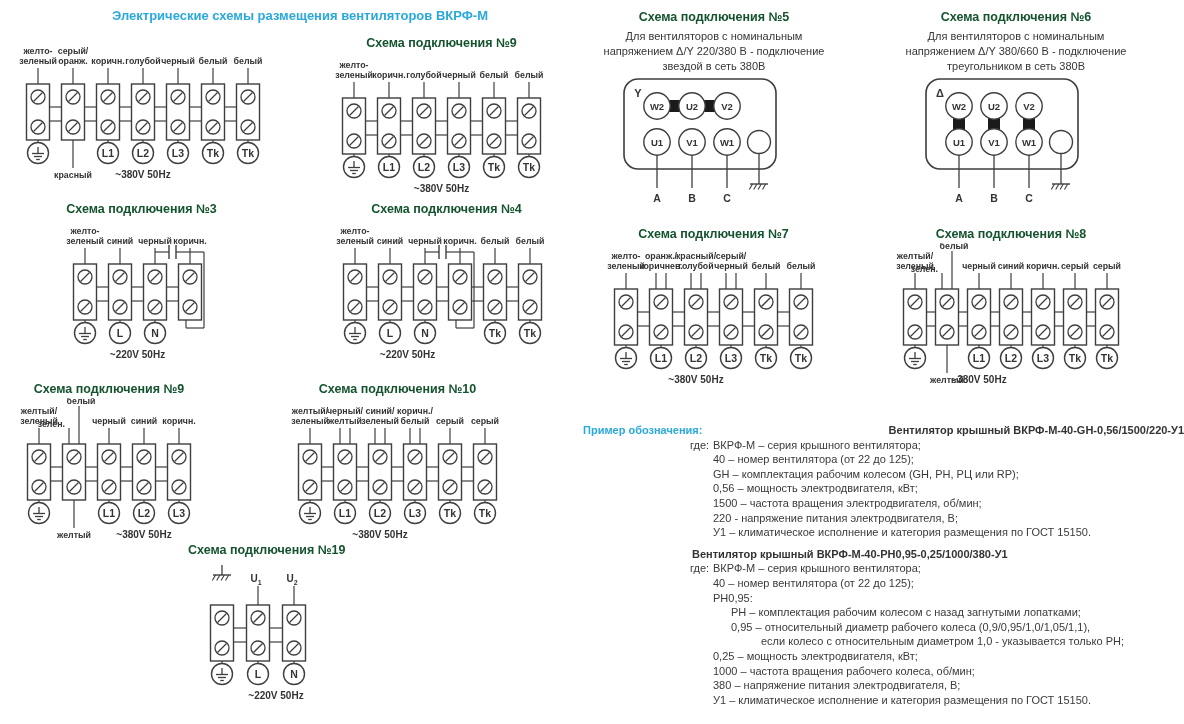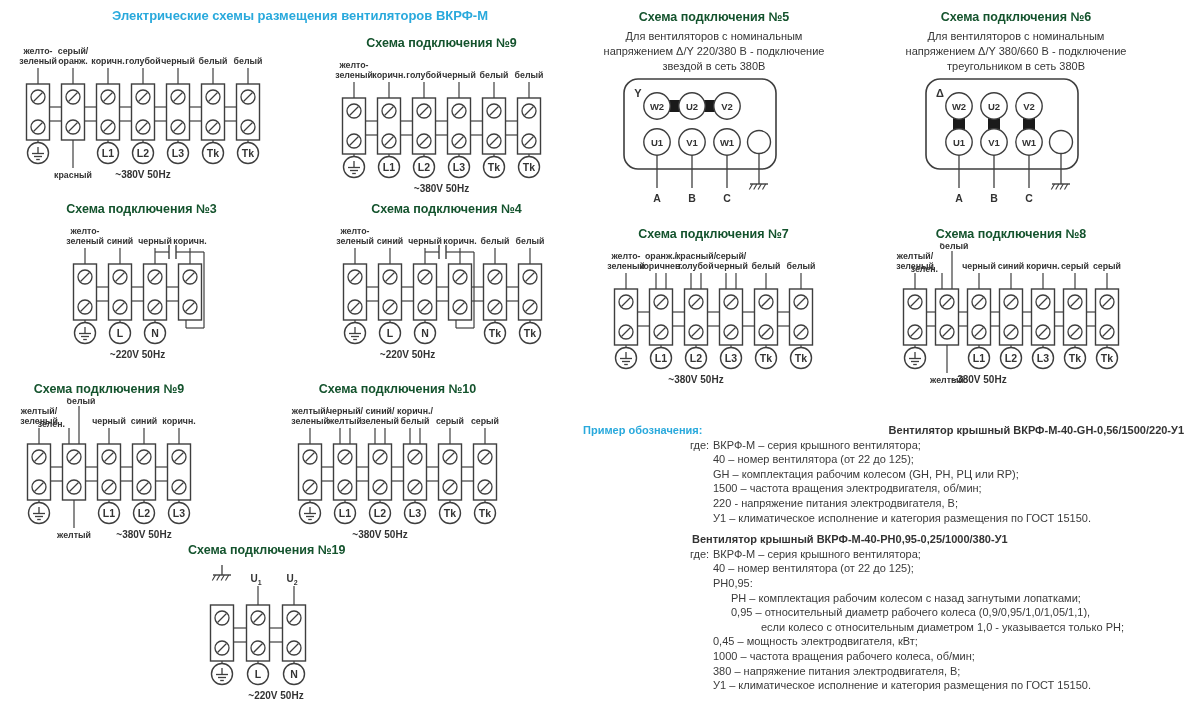--- a/index.html
+++ b/index.html
@@ -815,33 +815,34 @@
 
   <div class="example">
     <div class="ex-head">
       <span class="ex-label">Пример обозначения:</span>
       <span>Вентилятор крышный ВКРФ-М-40-GH-0,56/1500/220-У1</span>
     </div>
     <div class="ex-body">
         <div class="ex-line lvl0"><span class="ex-gde">где:</span><span>ВКРФ-М – серия крышного вентилятора;</span></div>
         <div class="ex-line lvl0"><span>40 – номер вентилятора (от 22 до 125);</span></div>
         <div class="ex-line lvl0"><span>GH – комплектация рабочим колесом (GH, PH, РЦ или RP);</span></div>
+        <div class="ex-line lvl0"><span>0,56 – мощность электродвигателя, кВт;</span></div>
         <div class="ex-line lvl0"><span>1500 – частота вращения электродвигателя, об/мин;</span></div>
         <div class="ex-line lvl0"><span>220 - напряжение питания электродвигателя, В;</span></div>
         <div class="ex-line lvl0"><span>У1 – климатическое исполнение и категория размещения по ГОСТ 15150.</span></div>
       </div>
     <div class="ex-head2">
       <span>Вентилятор крышный ВКРФ-М-40-РН0,95-0,25/1000/380-У1</span>
     </div>
     <div class="ex-body">
         <div class="ex-line lvl0"><span class="ex-gde">где:</span><span>ВКРФ-М – серия крышного вентилятора;</span></div>
         <div class="ex-line lvl0"><span>40 – номер вентилятора (от 22 до 125);</span></div>
         <div class="ex-line lvl0"><span>РН0,95:</span></div>
         <div class="ex-line lvl1"><span>РН – комплектация рабочим колесом с назад загнутыми лопатками;</span></div>
         <div class="ex-line lvl1"><span>0,95 – относительный диаметр рабочего колеса (0,9/0,95/1,0/1,05/1,1),</span></div>
         <div class="ex-line lvl2"><span>если колесо с относительным диаметром 1,0 - указывается только РН;</span></div>
-        <div class="ex-line lvl0"><span>0,45 – мощность электродвигателя, кВт;</span></div>
+        <div class="ex-line lvl0"><span>0,25 – мощность электродвигателя, кВт;</span></div>
         <div class="ex-line lvl0"><span>1000 – частота вращения рабочего колеса, об/мин;</span></div>
         <div class="ex-line lvl0"><span>380 – напряжение питания электродвигателя, В;</span></div>
         <div class="ex-line lvl0"><span>У1 – климатическое исполнение и категория размещения по ГОСТ 15150.</span></div>
       </div>
   </div>
 </div>
 
 </body></html>

